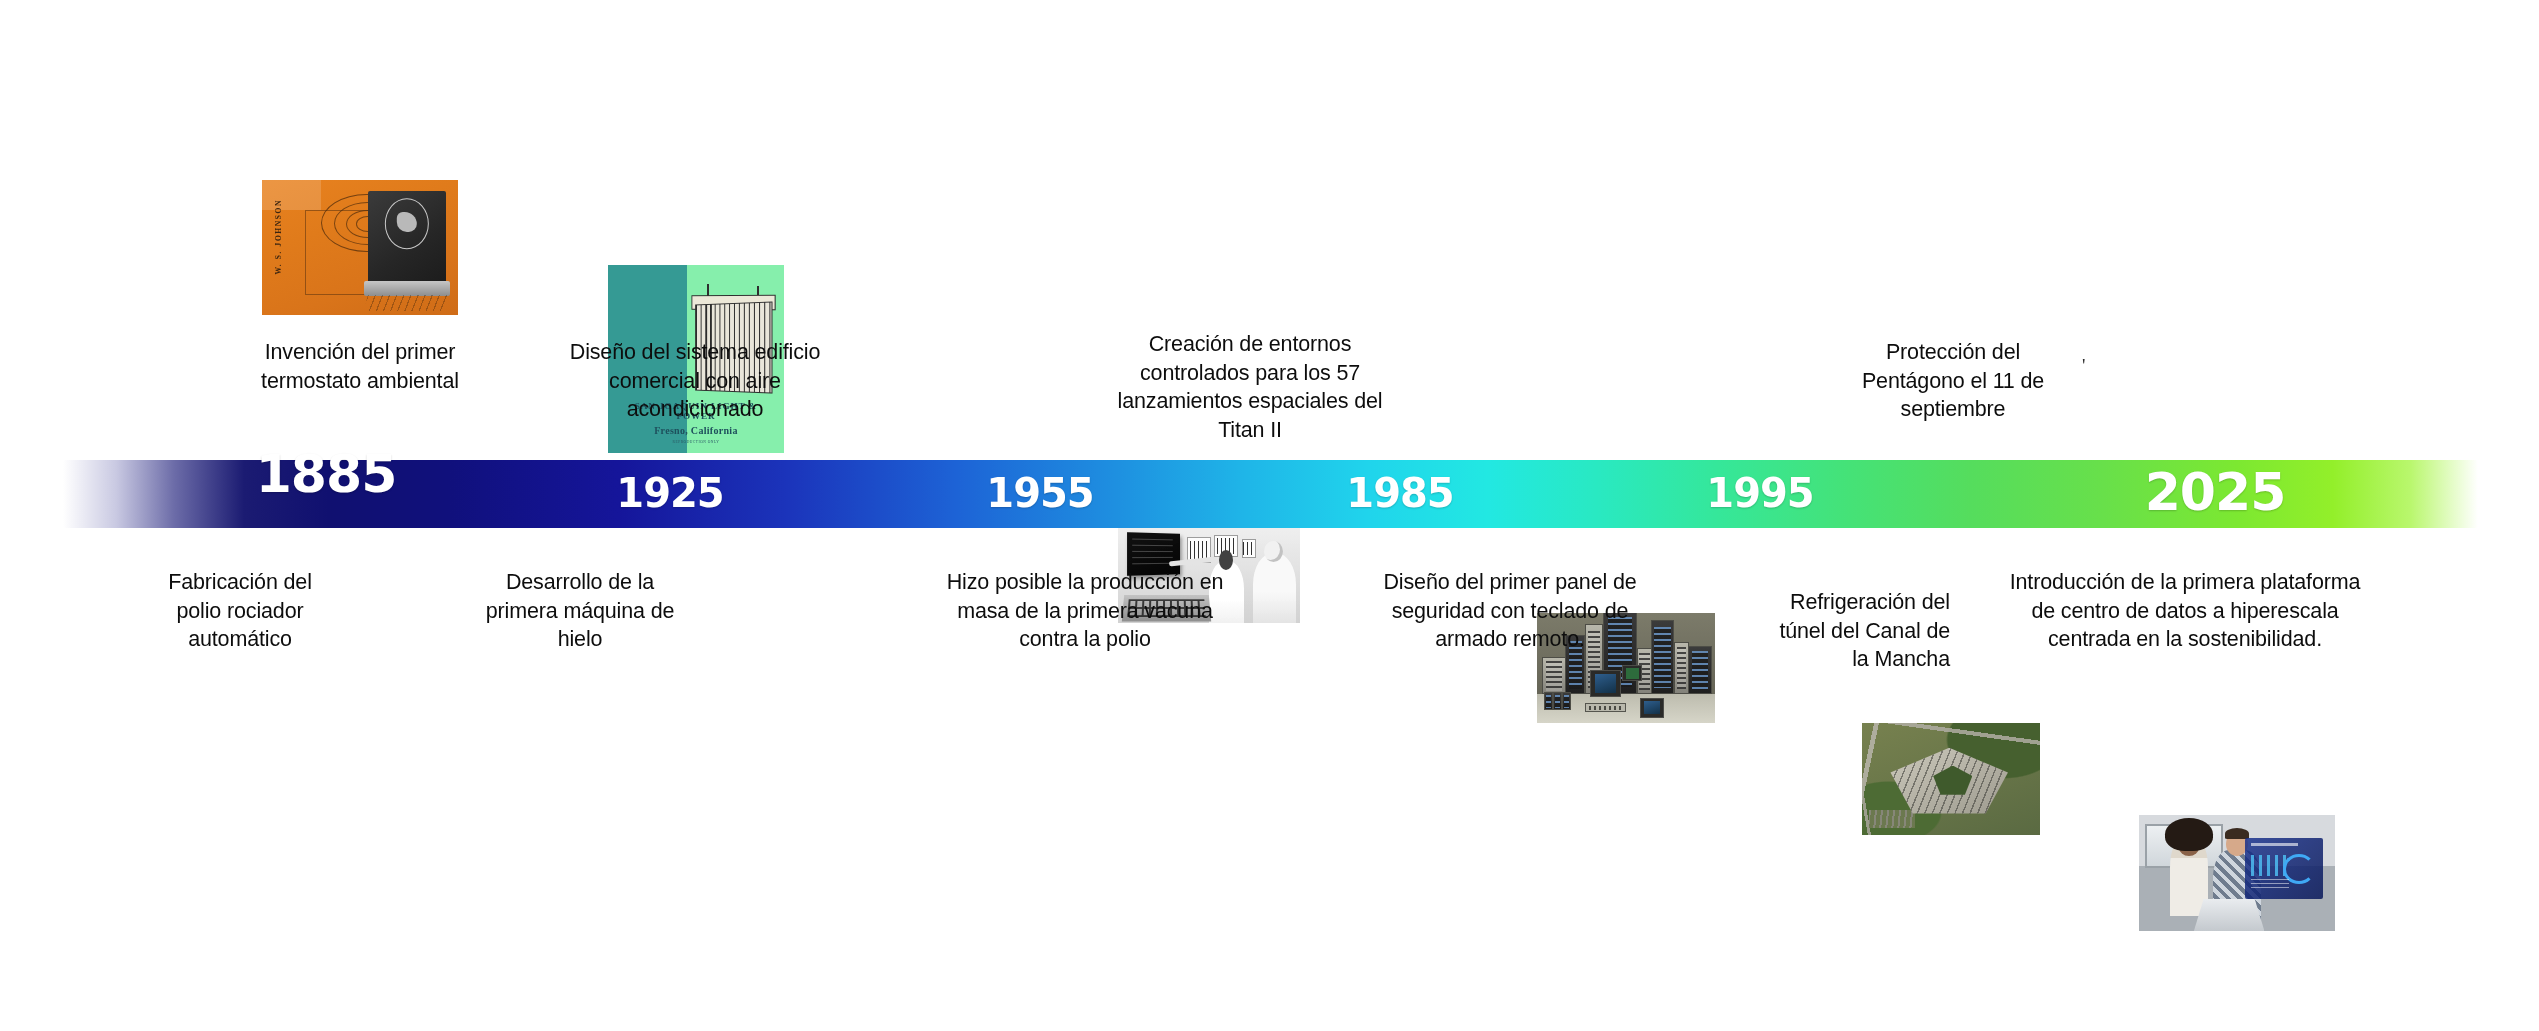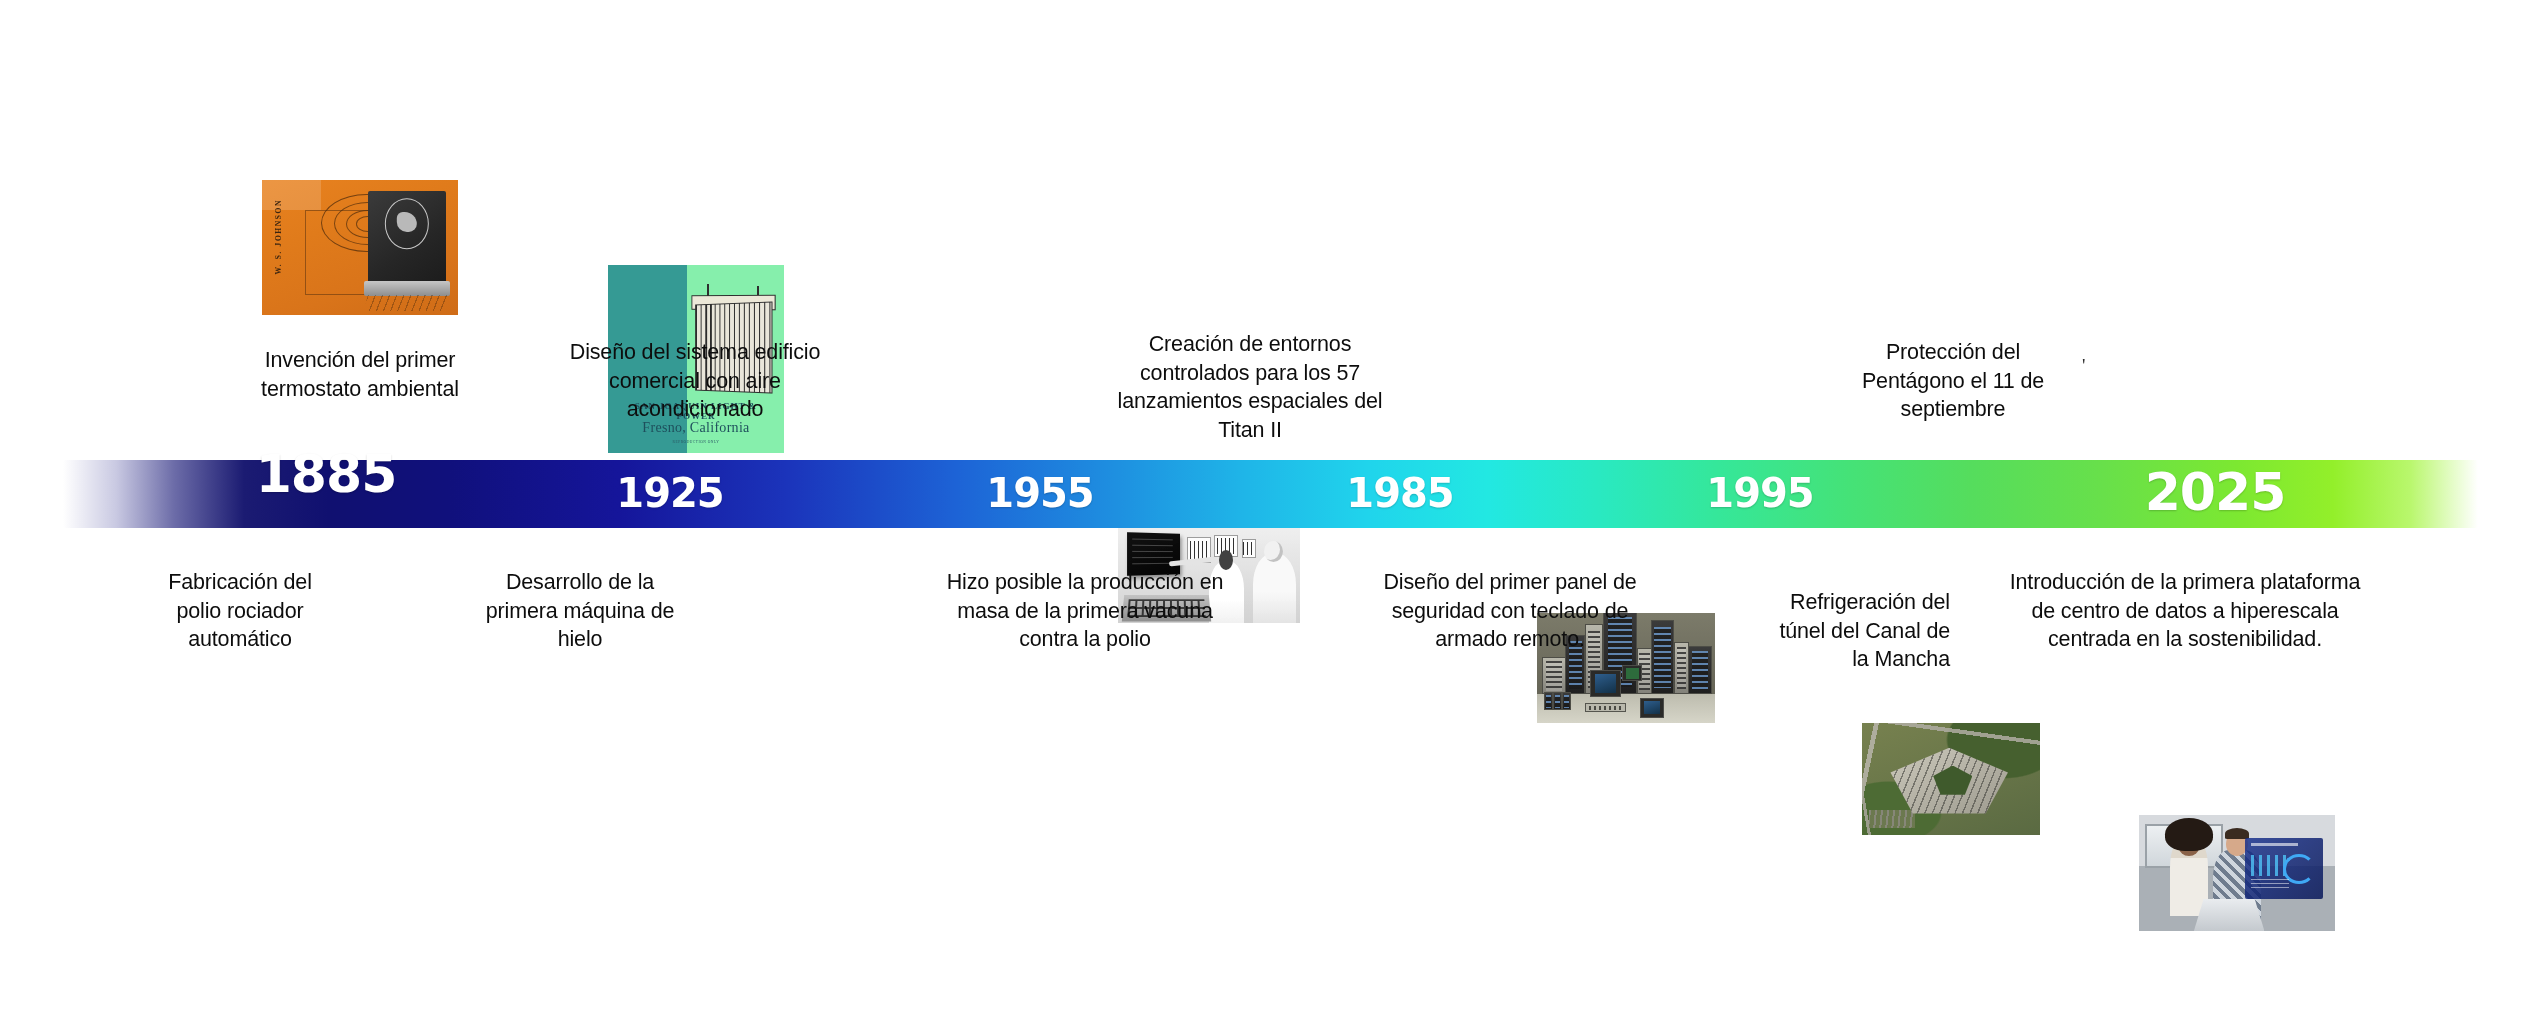--- a/index.html
+++ b/index.html
@@ -146,22 +146,22 @@
   .br-bldg .mast2{
     position:absolute;right:20%;top:2%;width:1.6px;height:13%;background:#2e2e2e;
   }
   .br-t1{
     position:absolute;left:4%;bottom:17%;width:92%;text-align:center;
     font-family:"Liberation Serif","DejaVu Serif",serif;font-weight:bold;
     font-size:9.2px;letter-spacing:.9px;color:#1e4f5c;
   }
   .br-t2{
     position:absolute;left:4%;bottom:9%;width:92%;text-align:center;
-    font-family:"Liberation Serif","DejaVu Serif",serif;font-weight:normal;
-    font-size:14px;letter-spacing:.3px;color:#1e4f5c;
+    font-family:"Liberation Serif","DejaVu Serif",serif;font-weight:bold;
+    font-size:10px;letter-spacing:.3px;color:#1e4f5c;
   }
   .br-t3{
     position:absolute;left:4%;bottom:5%;width:92%;text-align:center;
     font-family:"Liberation Serif","DejaVu Serif",serif;
     font-size:3.6px;letter-spacing:.5px;color:#2a5b66;
   }
 
   
   .bwroom{background:#cfcfcb;position:relative;filter:grayscale(1) contrast(1.12);}
   .bwroom .wall{position:absolute;inset:0;background:linear-gradient(180deg,#e6e4df,#cbc9c3);}
@@ -377,21 +377,21 @@
     </div>
     <div class="hud">
       <div class="txt"></div>
         <div class="bars"></div>
       <div class="ring"></div>
         <div class="txt2"></div>
     </div>
     <div class="laptop"></div>
   </div>
 
-  <div class="caption" style="left:200px;top:338px;width:320px;margin-top:8px;">Invención del primer
+  <div class="caption" style="left:200px;top:338px;width:320px;">Invención del primer
 termostato ambiental</div>
   <div class="caption" style="left:545px;top:338px;width:300px;">Diseño del sistema edificio
 comercial con aire
 acondicionado</div>
   <div class="caption" style="left:1080px;top:330px;width:340px;">Creación de entornos
 controlados para los 57
 lanzamientos espaciales del
 Titan II</div>
   <div class="caption" style="left:1838px;top:338px;width:230px;">Protección del
 Pentágono el 11 de

